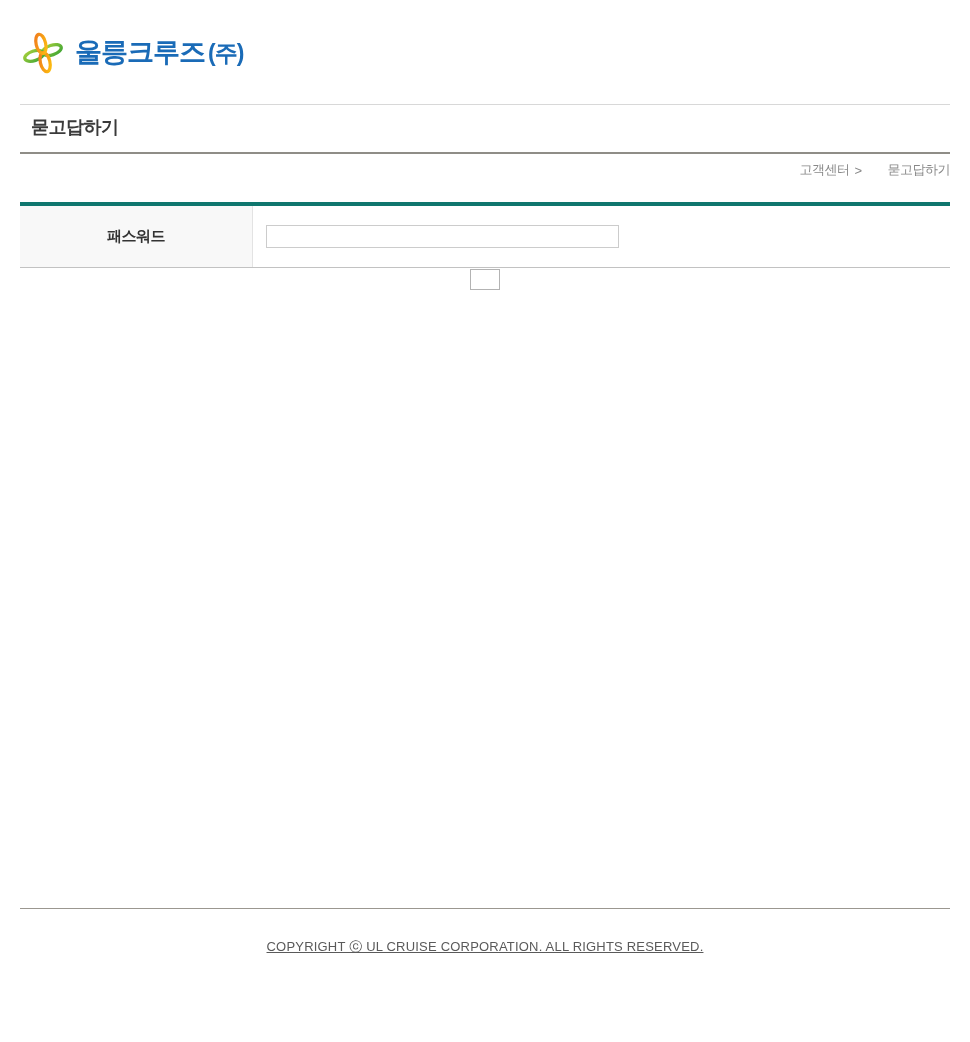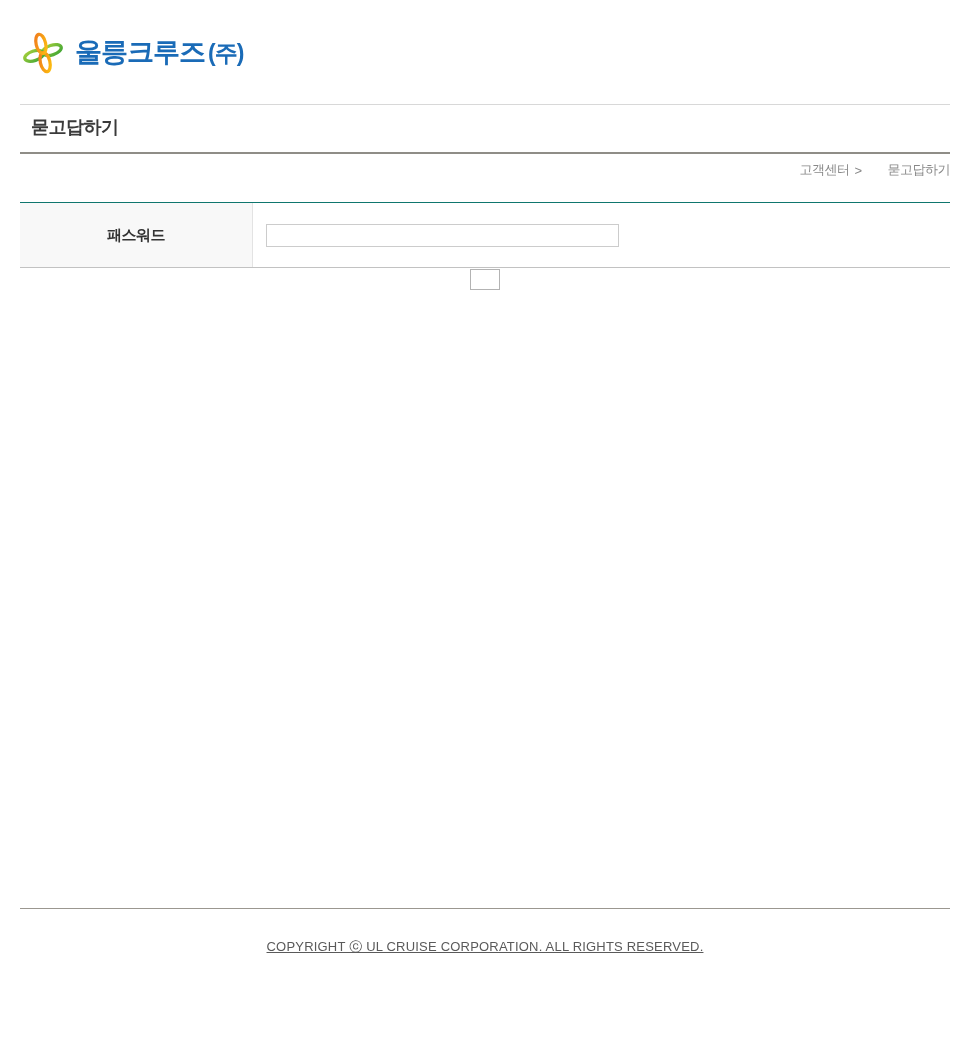--- a/index.html
+++ b/index.html
@@ -38,21 +38,21 @@
     font-size: 13px; color: #888888; letter-spacing: -0.5px; margin-top: 39px;
   }
   .breadcrumb .crumb { color: #888888; text-decoration: none; cursor: pointer; }
   .breadcrumb .sep { margin: 0 4px 0 5px; color: #888888; }
   .breadcrumb .gap { display: inline-block; width: 22px; }
 
   
   .form-table {
     position: absolute; left: 20px; top: 202px;
     width: 930px; height: 66px;
-    border-top: 1px solid #0f766e;
+    border-top: 4px solid #0f766e;
     border-bottom: 1px solid #c2c2c2;
     display: flex;
     background: #ffffff;
   }
   .th-cell {
     width: 233px; flex: 0 0 233px;
     background: #f8f8f8;
     border-right: 1px solid #e3e3e3;
     display: flex; align-items: center; justify-content: center;
     font-size: 15px; font-weight: bold; color: #333333;

